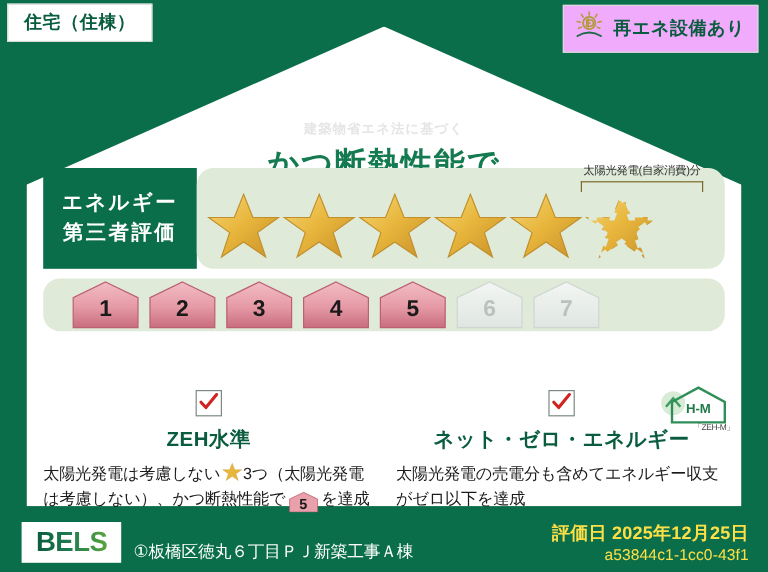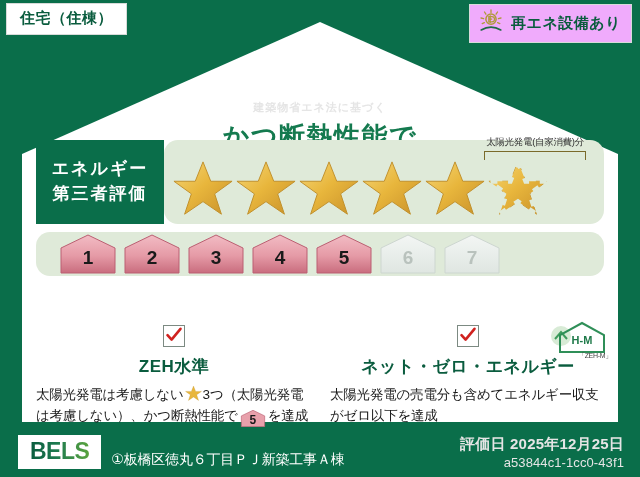--- a/index.html
+++ b/index.html
@@ -148,21 +148,21 @@
   #bels-en{
     font-size:23px;font-weight:bold;letter-spacing:-0.5px;
     background:linear-gradient(90deg,#0a5c3e 0%,#1d7a4f 45%,#5aa33e 100%);
     -webkit-background-clip:text;background-clip:text;color:transparent;
   }
   #project-name{
     margin-left:10px;color:#ffffff;font-size:14px;letter-spacing:-0.2px;
     font-weight:500;
     margin-top:16px;
   }
-  #eval-block{margin-left:auto;margin-right:16px;text-align:right;color:#e5e5e5;}
+  #eval-block{margin-left:auto;margin-right:16px;text-align:right;color:#fde047;}
   #eval-date{font-size:15px;font-weight:bold;letter-spacing:0.2px;}
   #eval-id{font-size:13px;margin-top:1px;letter-spacing:0.1px;}
 </style>
 </head>
 <body>
 
 <div id="label-card">
 
   <div id="house-white"></div>
 

